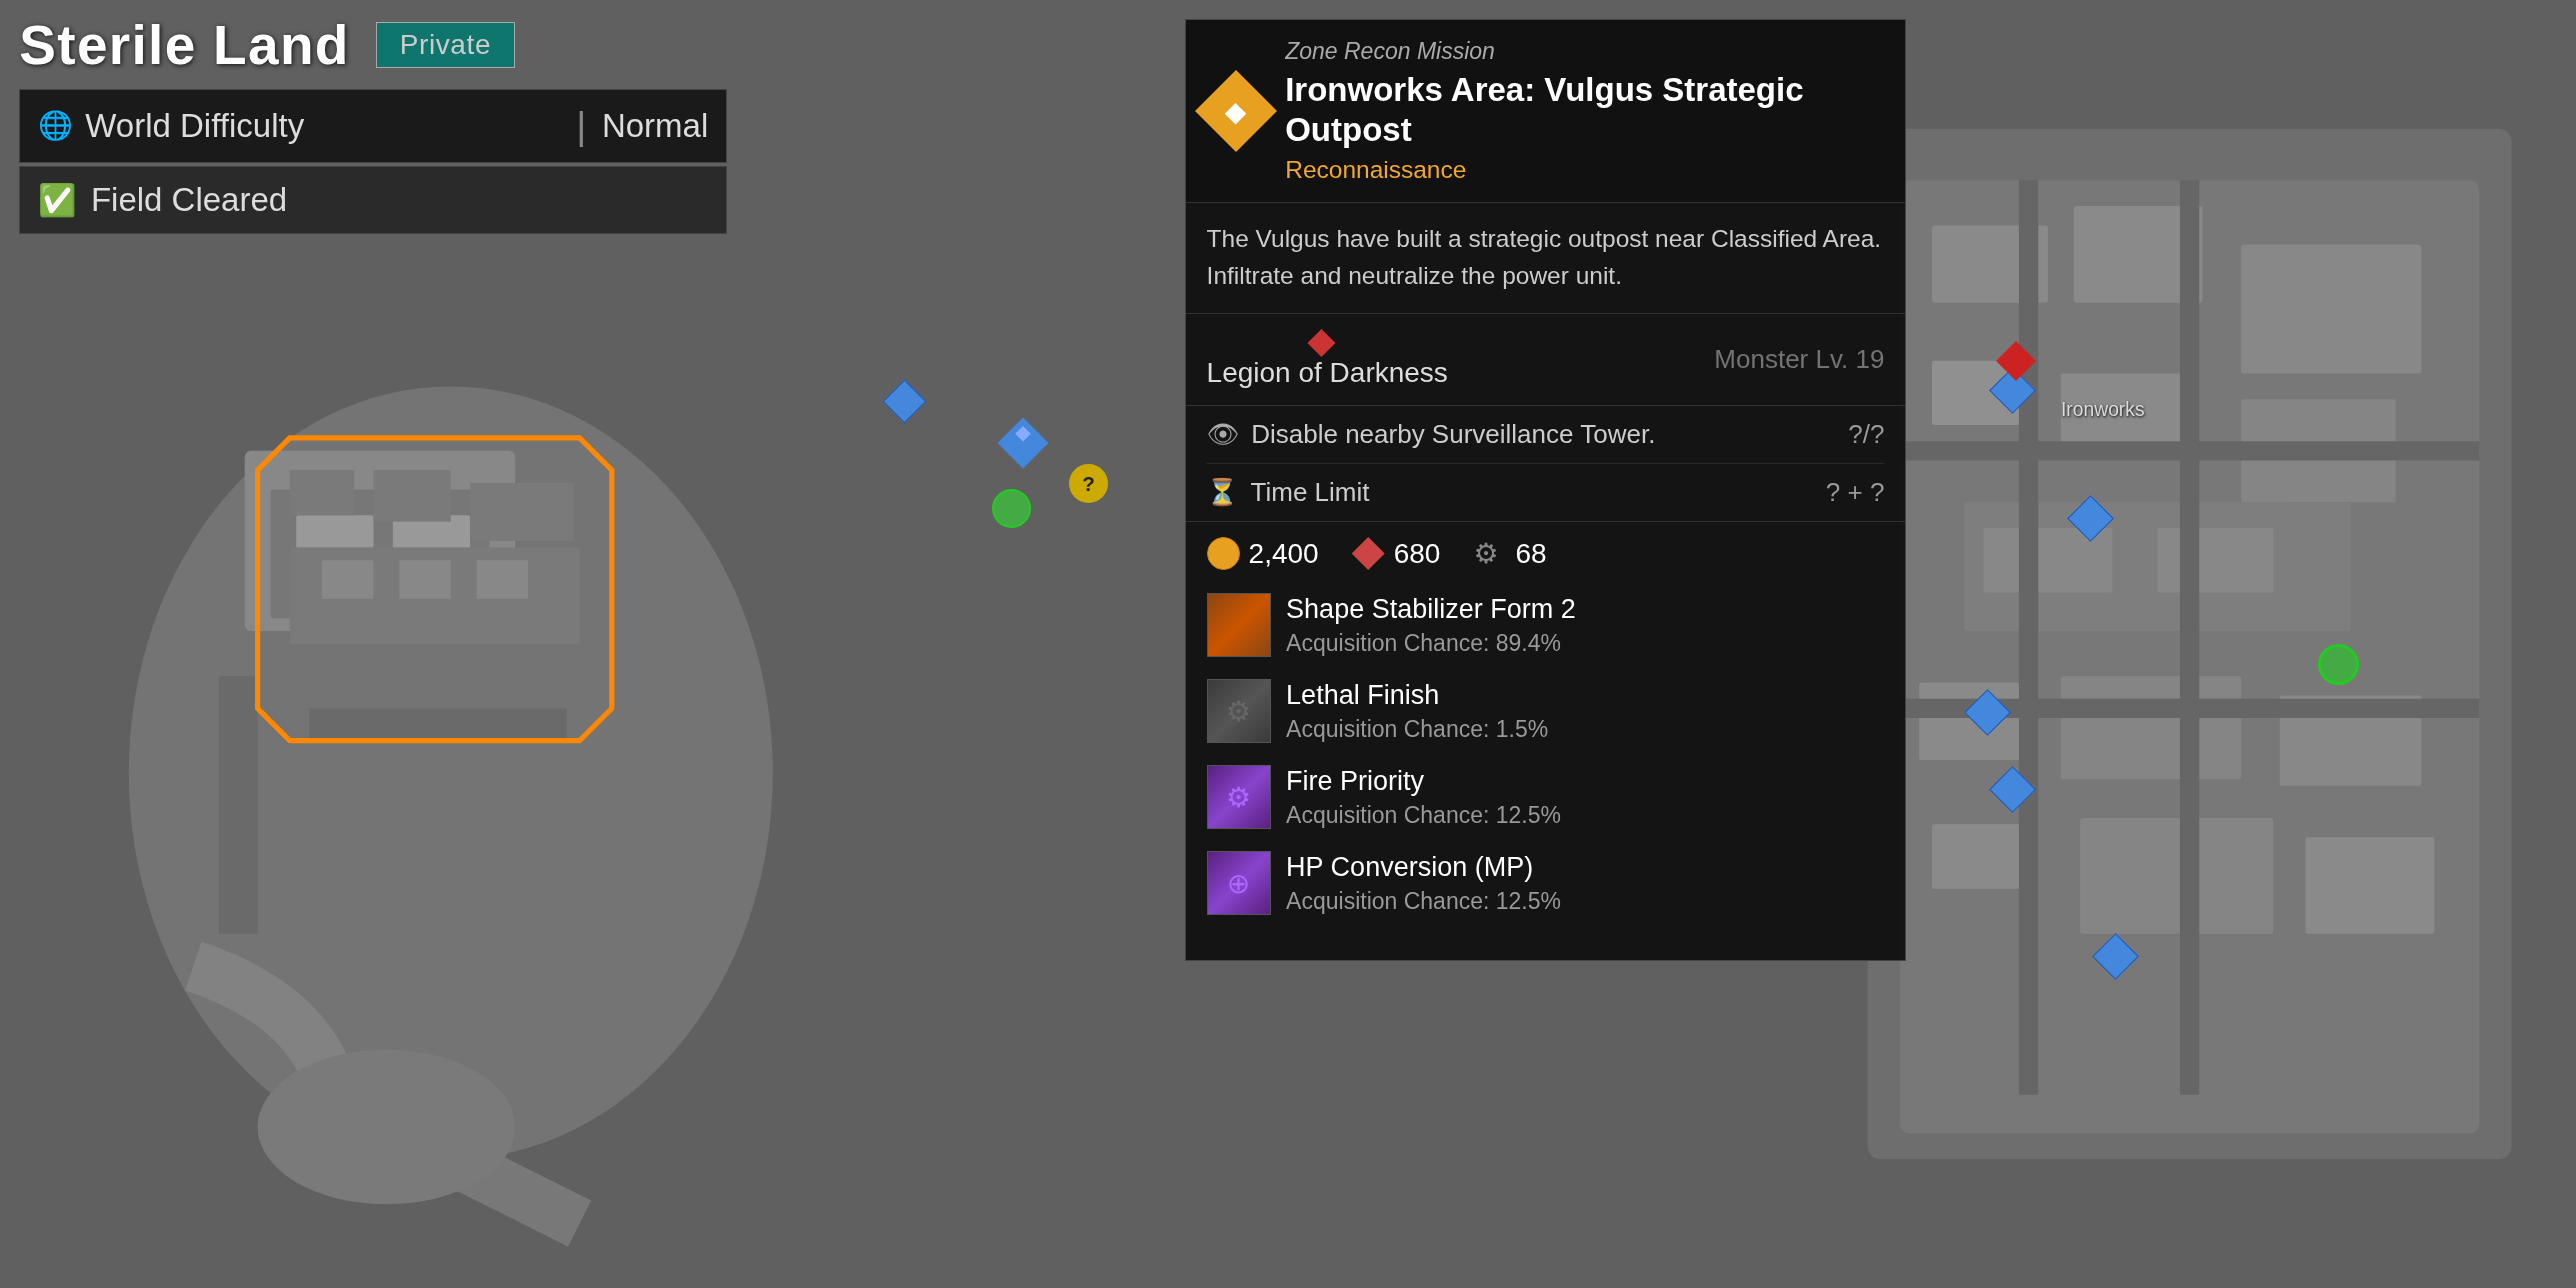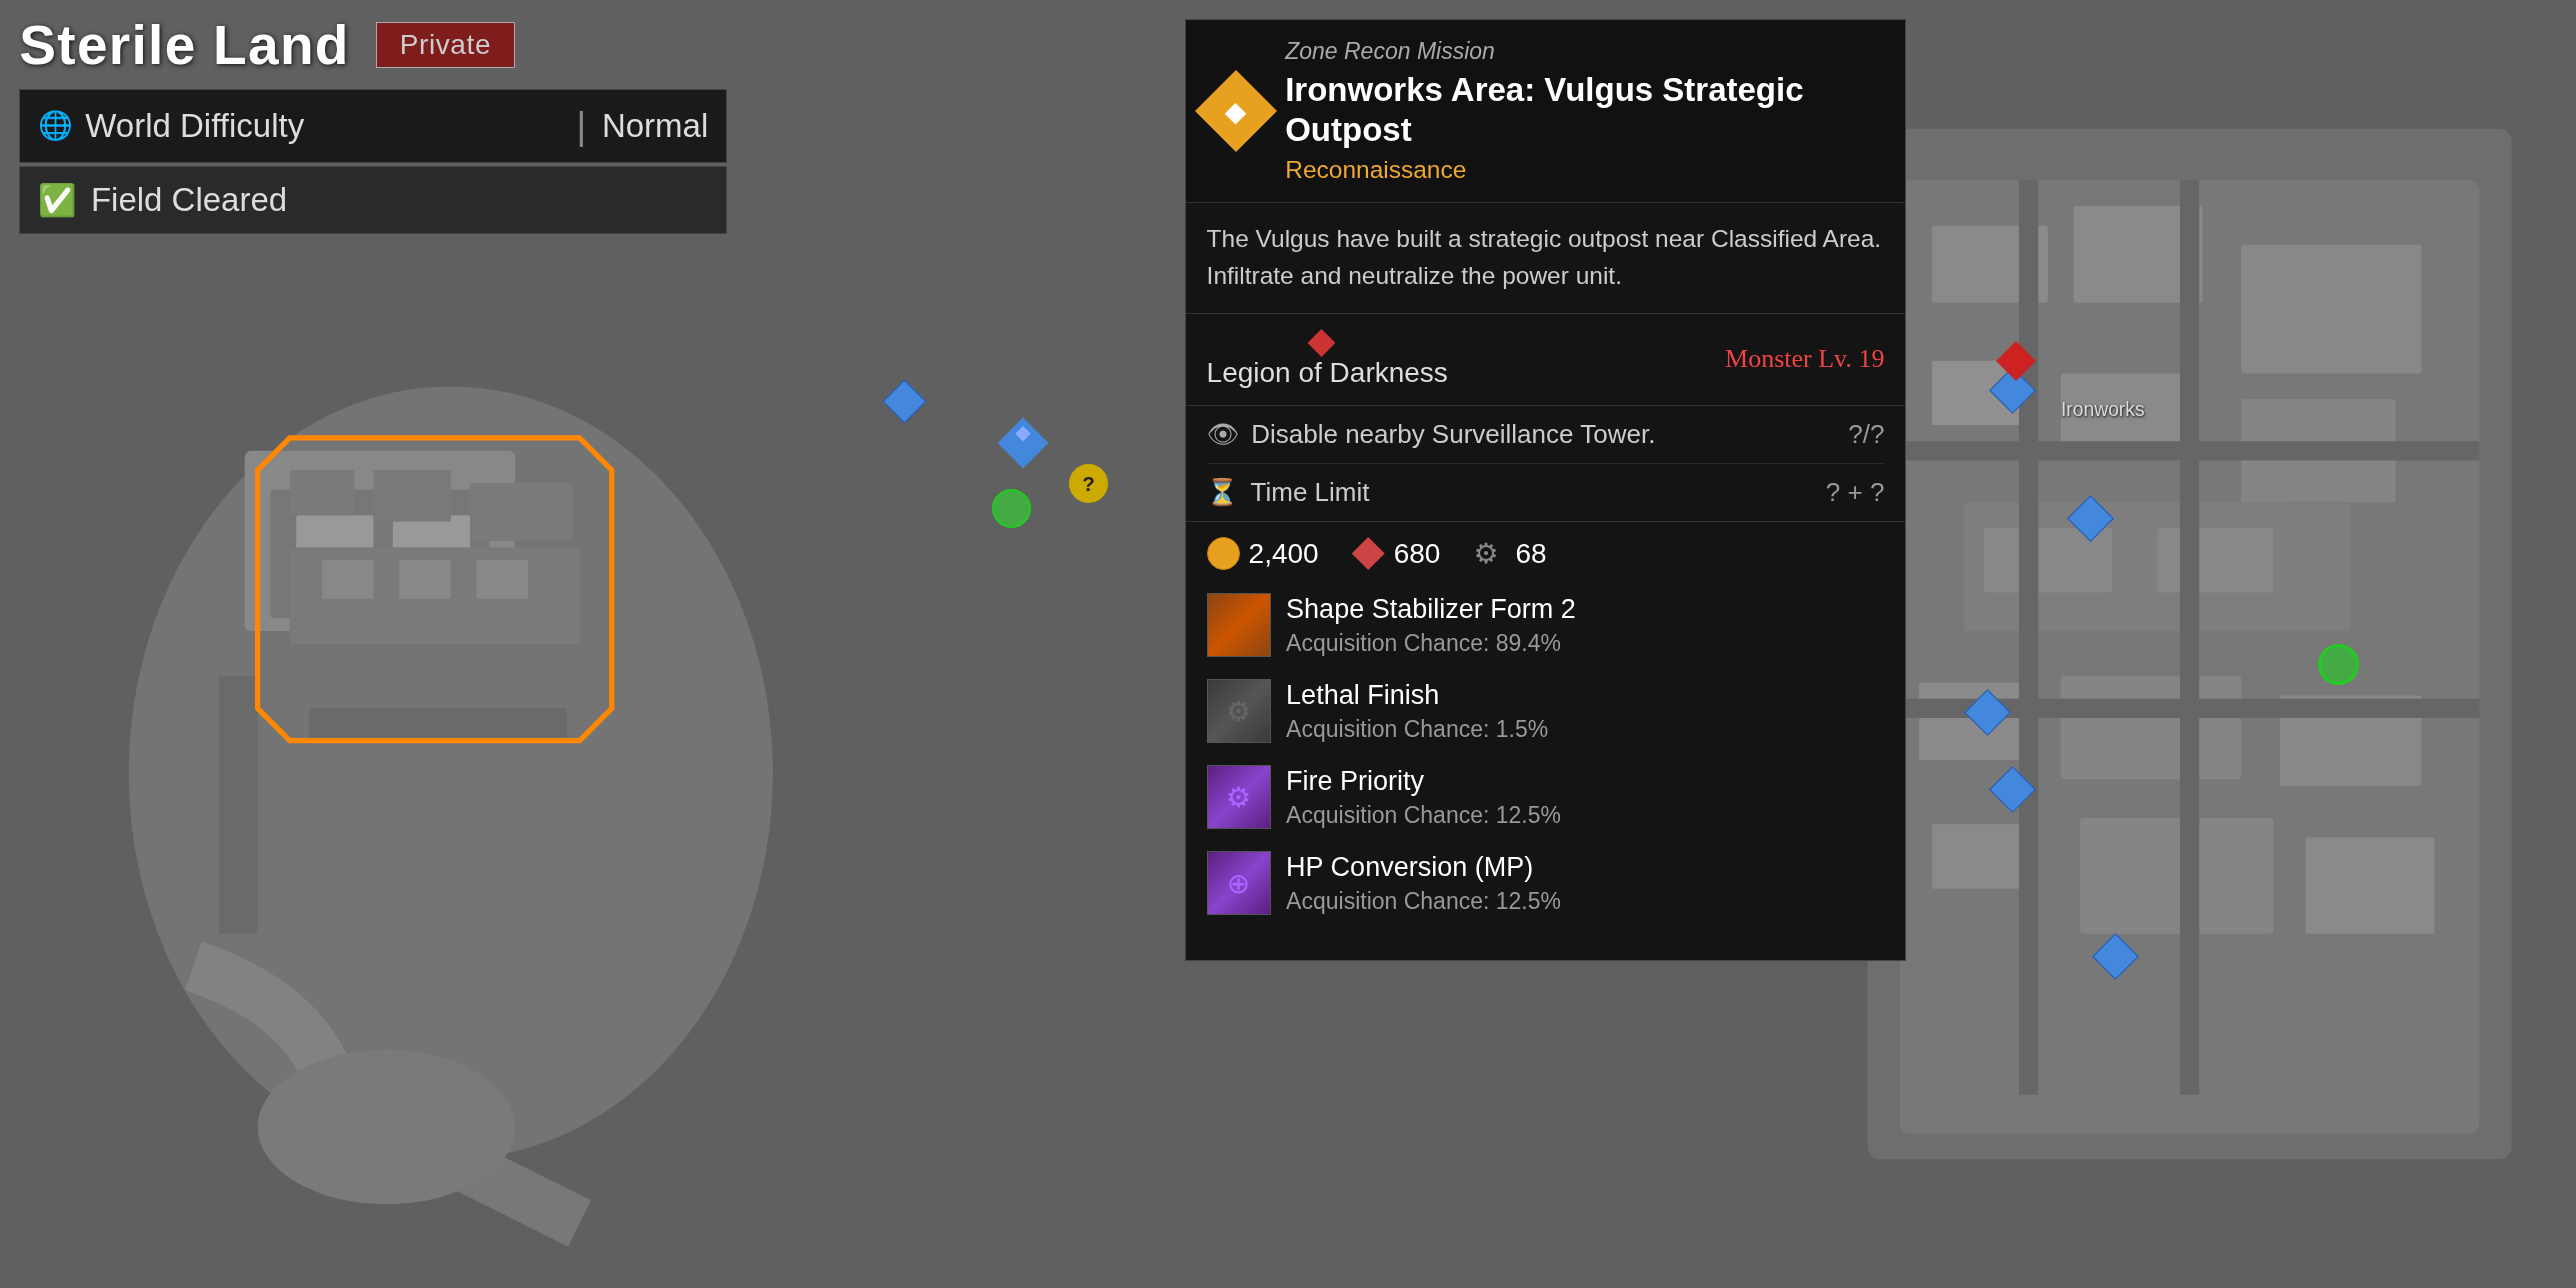--- a/index.html
+++ b/index.html
@@ -38,21 +38,21 @@
       letter-spacing: 1.3px;
       text-shadow: 1.3px 1.3px 5.2px rgba(0,0,0,0.8);
       display: inline-block;
     }
 
     .private-badge {
       display: inline-block;
       margin-left: 26px;
       vertical-align: middle;
       border: 1.9px solid #aaa;
-      background: #7f1d1d;
+      background: #0f766e;
       color: #ccc;
       font-size: 28px;
       padding: 6.4px 23px;
       letter-spacing: 0.6px;
     }
 
     .difficulty-bar {
       display: flex;
       align-items: center;
       background: #1a1a1a;
@@ -208,22 +208,21 @@
       clip-path: polygon(50% 0%, 100% 50%, 50% 100%, 0% 50%);
     }
 
     .faction-name {
       font-size: 28px;
       color: #dddddd;
     }
 
     .faction-level {
       font-size: 26px;
-      color: #ef4444;
-      font-family: Liberation Serif, serif;
+      color: #737373;
     }
 
     .mission-objectives {
       padding: 0 20.6px;
       border-bottom: 0.6px solid #333;
     }
 
     .objective-row {
       display: flex;
       align-items: center;

